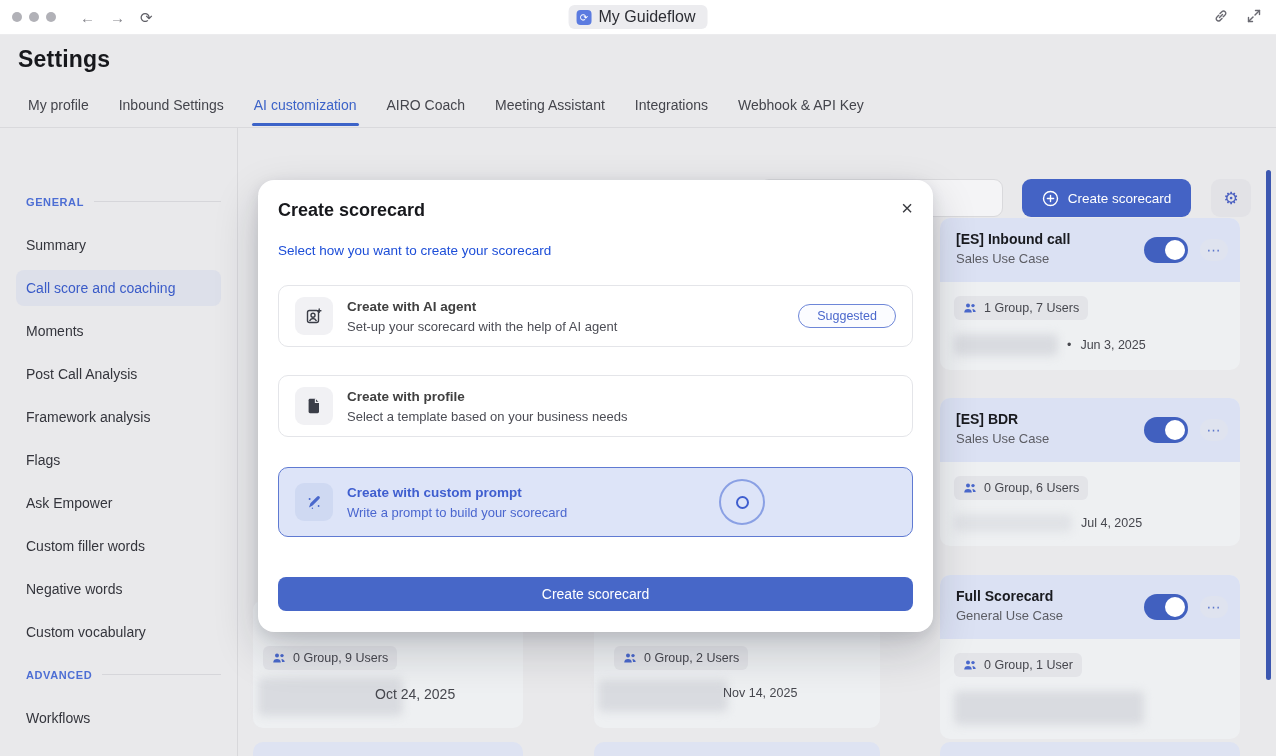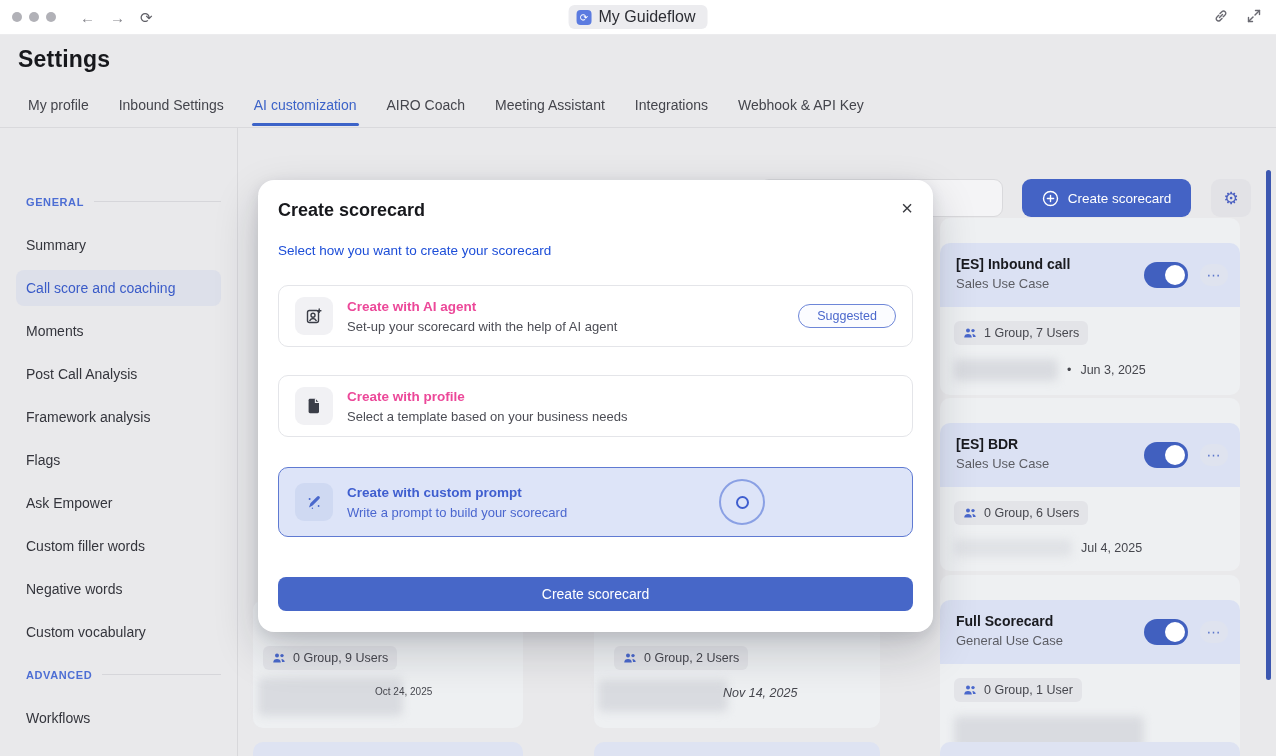--- a/index.html
+++ b/index.html
@@ -43,21 +43,21 @@
   .bulb { position:absolute; left:184px; top:57px; width:22px; height:22px; border-radius:50%; background:#e1e7f7; display:flex; align-items:center; justify-content:center; }
   .search { position:absolute; left:522px; top:51px; width:243px; height:38px; background:#f4f4f6; border:1px solid #d9d9dc; border-radius:9px; display:flex; align-items:center; gap:8px; padding:0 12px; }
   .search input { border:none; outline:none; background:transparent; font-size:13.5px; color:#2c2d33; width:100%; font-family:"Liberation Sans",sans-serif; }
   .search input::placeholder { color:#9a9aa2; }
   .create-btn { position:absolute; left:784px; top:51px; width:169px; height:38px; background:#4463c5; border-radius:9px; color:#fff; font-size:13.5px; display:flex; align-items:center; justify-content:center; gap:9px; cursor:pointer; }
   .gear-btn { position:absolute; left:973px; top:51px; width:40px; height:38px; background:#e2e2e6; border-radius:9px; display:flex; align-items:center; justify-content:center; font-size:17px; color:#4a5fc0; cursor:pointer; }
   .vscrollbar { position:absolute; left:1028px; top:42px; width:5px; height:510px; background:#3c57b0; border-radius:3px; }
 
   
   .card { position:absolute; width:300px; border-radius:10px; background:#eef0f2; }
-  .card-head { background:#dbe1f3; border-radius:10px 10px 0 0; padding:13px 16px; position:relative; height:64px;margin-top:25px; }
+  .card-head { background:#dbe1f3; border-radius:10px 10px 0 0; padding:13px 16px; position:relative; height:64px; }
   .card-title { font-size:14px; font-weight:700; color:#191a1f; }
   .card-sub { font-size:13px; color:#5c5d64; margin-top:4px; }
   .toggle { position:absolute; right:52px; top:19px; width:44px; height:26px; background:#4160bf; border-radius:13px; cursor:pointer; }
   .toggle::after { content:""; position:absolute; right:3px; top:3px; width:20px; height:20px; background:#fff; border-radius:50%; }
   .dots-btn { position:absolute; right:12px; top:21px; width:28px; height:22px; border-radius:11px; background:#dfe3ef; color:#5c77cc; font-size:14px; display:flex; align-items:center; justify-content:center; cursor:pointer; letter-spacing:1px; }
   .card-body { padding:14px 14px; }
   .chip { display:inline-flex; align-items:center; gap:7px; background:#e3e4e8; border-radius:6px; padding:5px 9px; font-size:12.5px; color:#46474e; }
   .meta-row { display:flex; align-items:center; gap:9px; margin-top:14px; font-size:12.5px; color:#46474e; }
   .blurblock { background:#d9dbe0; border-radius:5px; filter:blur(4px); }
   .b1 { width:104px; height:22px; }
@@ -70,21 +70,21 @@
   
   .modal { position:absolute; left:258px; top:180px; width:675px; height:452px; background:#ffffff; border-radius:16px; box-shadow:0 18px 45px rgba(20,24,40,.20), 0 4px 14px rgba(20,24,40,.10); z-index:10; padding:20px; }
   .modal-title { font-size:18px; font-weight:700; color:#17181c; }
   .modal-sub { font-size:13.5px; color:#1d4ed8; margin-top:22px; }
   .modal-close { position:absolute; right:20px; top:18px; font-size:20px; color:#3a3b40; cursor:pointer; line-height:1; }
   .option { position:absolute; left:20px; right:20px; height:62px; border:1px solid #e4e5e9; border-radius:10px; background:#fff; display:flex; align-items:center; gap:14px; padding:0 16px; cursor:pointer; }
   .opt1 { top:105px; } .opt2 { top:195px; }
   .opt3 { top:287px; height:70px; background:#dde4f8; border:1.5px solid #5f7ad2; }
   .opt-icon { width:38px; height:38px; border-radius:9px; background:#f1f1f4; display:flex; align-items:center; justify-content:center; flex:none; }
   .opt3 .opt-icon { background:#cfd9f2; }
-  .opt-title { font-size:13.5px; font-weight:600; color:#ec4899; }
+  .opt-title { font-size:13.5px; font-weight:600; color:#404040; }
   .opt-desc { font-size:13px; color:#4c4d55; margin-top:5px; }
   .opt3 .opt-title { color:#3f5ecf; }
   .opt3 .opt-desc { color:#4a66cf; }
   .badge { margin-left:auto; border:1px solid #6d86d8; color:#4b68cc; background:#fbfcff; border-radius:999px; padding:4px 18px; font-size:12.5px; }
   .cursor-ring { position:absolute; left:440px; top:11px; width:46px; height:46px; border:2px solid #8aa0e4; border-radius:50%; display:flex; align-items:center; justify-content:center; }
   .cursor-ring .inner { width:13px; height:13px; border:2.5px solid #3f5ecf; border-radius:50%; }
   .modal-submit { position:absolute; left:20px; right:20px; bottom:21px; height:34px; background:#4767c8; border-radius:8px; color:#fff; font-size:14px; display:flex; align-items:center; justify-content:center; cursor:pointer; }
 </style>
 </head>
 <body>
@@ -295,35 +295,35 @@
         <span class="chip" style="position:absolute; left:10px; top:46px;">
           <svg width="14" height="12" viewBox="0 0 14 12" fill="#4a68cc">
               <circle cx="5" cy="3.4" r="2"></circle>
               <path d="M1.2 10.4c0-2.2 1.6-3.4 3.8-3.4s3.8 1.2 3.8 3.4z"></path>
               <circle cx="10" cy="3.6" r="1.7"></circle>
               <path d="M9.4 6.9c1.9.1 3.3 1.2 3.3 3.1h-2.6c-.1-1.3-.7-2.4-.7-3.1z"></path>
             </svg>
           <span>0 Group, 9 Users</span>
         </span>
         <span class="blurblock" style="position:absolute; left:5px; top:78px; width:145px; height:38px;"></span>
-        <span style="position:absolute; left:122px; top:86px; font-size:10px; color:#46474e;">Oct 24, 2025</span>
+        <span style="position:absolute; left:122px; top:86px; font-size:14px; color:#46474e;">Oct 24, 2025</span>
       </div>
 
       <div class="partial-card" style="left:356px; top:472px; width:286px; height:128px;">
         <span class="chip" style="position:absolute; left:20px; top:46px;">
           <svg width="14" height="12" viewBox="0 0 14 12" fill="#4a68cc">
               <circle cx="5" cy="3.4" r="2"></circle>
               <path d="M1.2 10.4c0-2.2 1.6-3.4 3.8-3.4s3.8 1.2 3.8 3.4z"></path>
               <circle cx="10" cy="3.6" r="1.7"></circle>
               <path d="M9.4 6.9c1.9.1 3.3 1.2 3.3 3.1h-2.6c-.1-1.3-.7-2.4-.7-3.1z"></path>
             </svg>
           <span>0 Group, 2 Users</span>
         </span>
         <span class="blurblock" style="position:absolute; left:4px; top:80px; width:130px; height:32px;"></span>
-        <span style="position:absolute; left:129px; top:86px; font-size:12.5px; color:#46474e;font-style:italic;">Nov 14, 2025</span>
+        <span style="position:absolute; left:129px; top:86px; font-size:12.5px; color:#46474e;">Nov 14, 2025</span>
       </div>
 
       <div class="strip" style="left:15px; top:614px; width:270px;"></div>
       <div class="strip" style="left:356px; top:614px; width:286px;"></div>
       <div class="strip" style="left:702px; top:614px; width:300px;"></div>
     </div>
   </div>
 
   <div class="modal">
     <div class="modal-title">Create scorecard</div>

